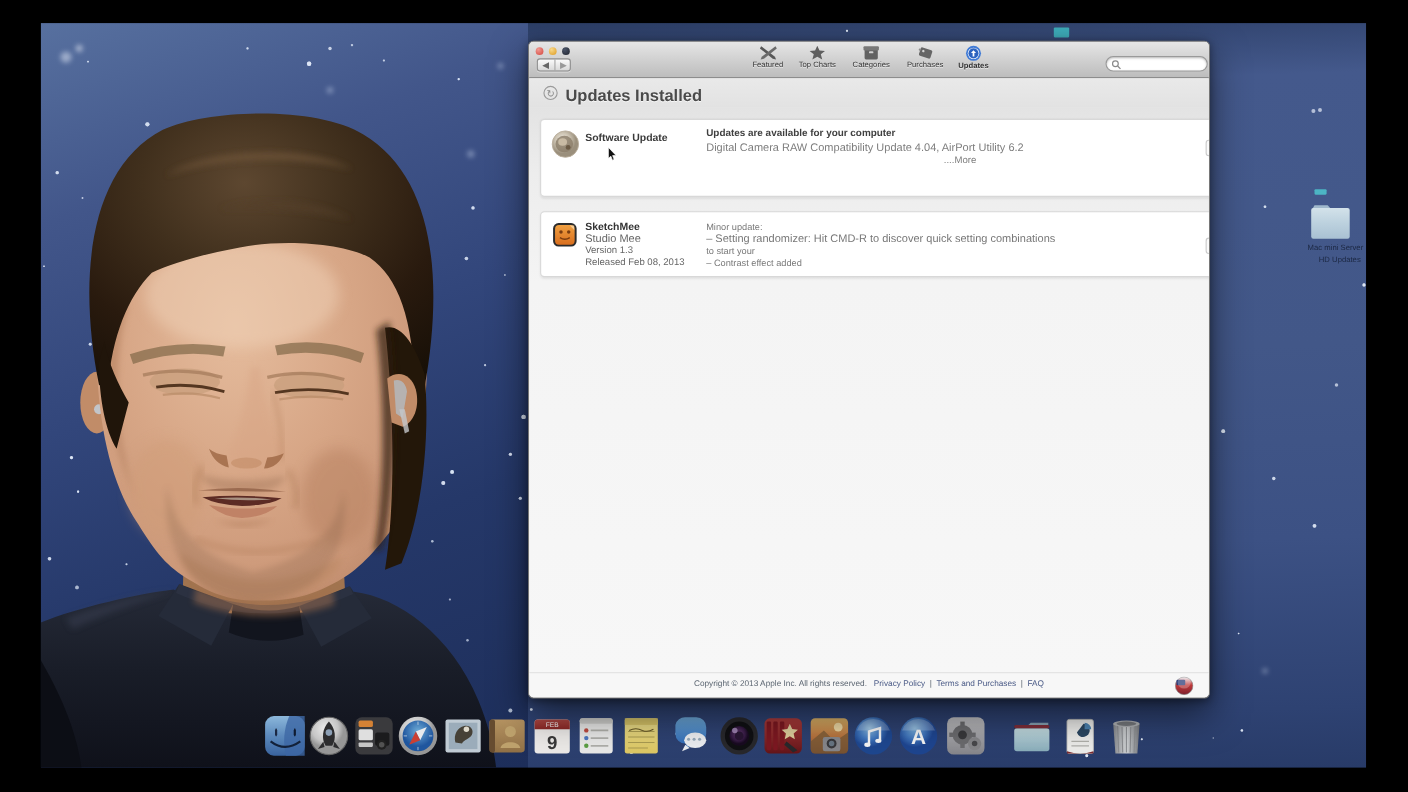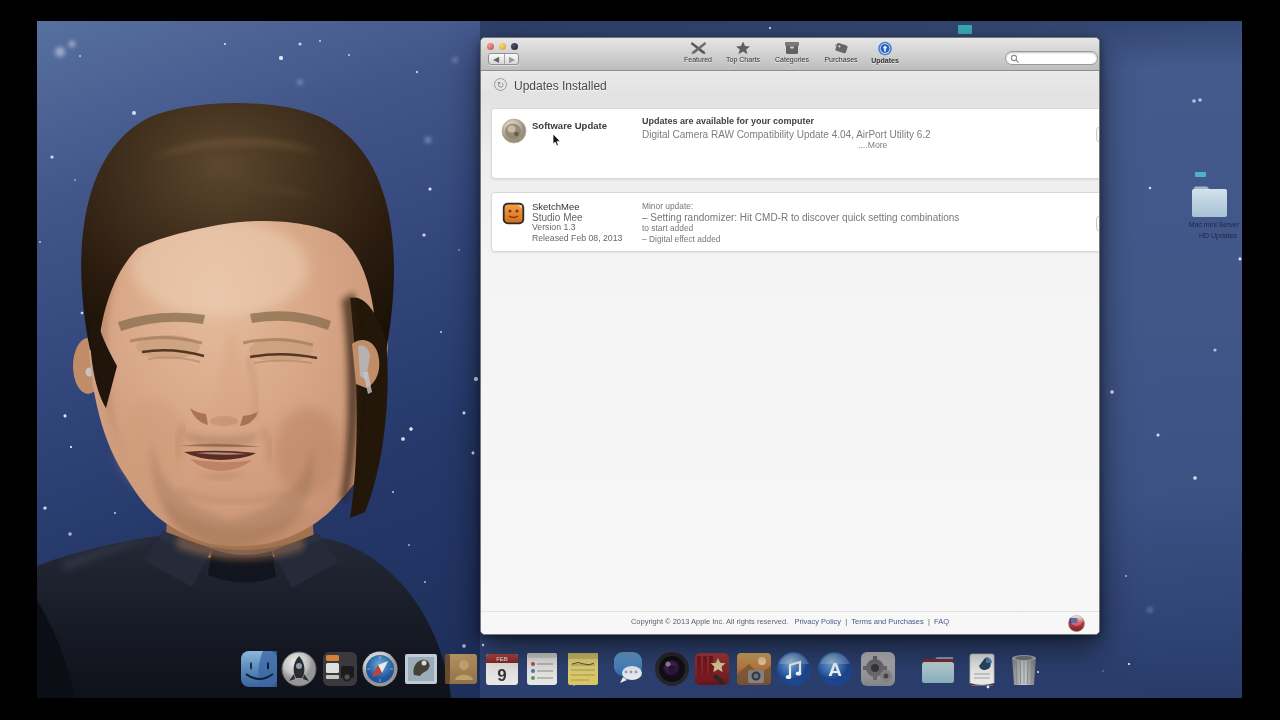--- a/index.html
+++ b/index.html
@@ -17,21 +17,21 @@
 #navseg{position:absolute;left:7px;top:15px;width:31px;height:12px;border:1px solid #909090;border-radius:3px;background:linear-gradient(#fbfbfb,#d8d8d8);box-shadow:0 1px 0 rgba(255,255,255,.5)}
 #navseg .mid{position:absolute;left:15px;top:0;width:1px;height:10px;background:#a5a5a5}
 .navarr{position:absolute;top:2px;font-size:8px;color:#666;line-height:7px}
 .tab{position:absolute;top:3px;width:54px;text-align:center;color:#3c3c3c}
 .tab .lbl{font-size:7px;margin-top:1px;color:#333;text-shadow:0 1px 0 rgba(255,255,255,.6)}
 .tab svg{display:block;margin:0 auto}
 #search{position:absolute;left:524px;top:13px;width:93px;height:14px;border-radius:8px;background:#fff;border:1px solid #9a9a9a;box-shadow:inset 0 1px 2px rgba(0,0,0,.25)}
 
 #secthdr{position:absolute;left:0;top:34px;width:100%;height:26px;background:linear-gradient(#e9e9e9,#e2e2e2)}
 #secthdr .ic{position:absolute;left:13px;top:6px;width:13px;height:13px;border:1px solid #9a9a9a;border-radius:50%;color:#8a8a8a;font-size:9px;line-height:13px;text-align:center}
-#secthdr .tx{position:absolute;left:33px;top:7px;font-size:12px;font-weight:normal;color:#4a4a4a;text-shadow:0 1px 0 rgba(255,255,255,.7)}
+#secthdr .tx{position:absolute;left:33px;top:7px;font-size:15px;font-weight:bold;color:#4a4a4a;text-shadow:0 1px 0 rgba(255,255,255,.7)}
 #content{position:absolute;left:0;top:60px;width:100%;height:515px;background:linear-gradient(#e3e3e3 0px,#ededed 60px,#f4f4f4 160px,#f7f7f7 100%)}
 .card{position:absolute;left:10px;width:664px;background:#fff;border:1px solid #d8d8d8;border-radius:4px;box-shadow:0 1px 2px rgba(0,0,0,.07)}
 #card1{top:10px;height:71px}
 #card2{top:94px;height:60px}
 .btn{position:absolute;right:6px;width:52px;height:15px;border:1px solid #c9c9c9;border-radius:3px;background:#fbfbfb;color:#bcbcbc;font-size:7px;font-weight:bold;text-align:center;line-height:14px;letter-spacing:.3px}
 #footer{position:absolute;left:0;bottom:0;width:100%;height:23px;background:#f7f7f7;border-top:1px solid #e2e2e2;font-size:7.5px;color:#5a6470;text-align:center;line-height:20px}
 
 #dock{position:absolute;left:0;top:0;filter:saturate(.88) brightness(.96)}
 #deskicon{position:absolute;left:1140px;top:150px;width:110px}
 </style></head>
@@ -512,28 +512,28 @@
                 <linearGradient id="skg" x1="0" y1="0" x2="0" y2="1">
                   <stop offset="0" stop-color="#f0a041"></stop>
                   <stop offset="1" stop-color="#d96f1e"></stop>
                 </linearGradient>
               </defs>
           <circle cx="8" cy="9" r="1.6" fill="#7a3c10"></circle>
               <circle cx="15" cy="9" r="1.6" fill="#7a3c10"></circle>
           <path d="M7 14 Q11.5 17 16 14" stroke="#7a3c10" stroke-width="1.4" fill="none"></path>
           <path d="M16 3 L20 3 L20 7 Z" fill="#fbe0b8" opacity="0.7"></path>
         </svg>
-        <div style="position:absolute;left:40px;top:8px;font-size:9.5px;font-weight:normal;color:#333">SketchMee</div>
+        <div style="position:absolute;left:40px;top:8px;font-size:9.5px;font-weight:bold;color:#333">SketchMee</div>
         <div style="position:absolute;left:40px;top:19px;font-size:10px;color:#666">Studio Mee</div>
         <div style="position:absolute;left:40px;top:29px;font-size:8.7px;color:#666">Version 1.3</div>
         <div style="position:absolute;left:40px;top:40px;font-size:8.7px;color:#666">Released Feb 08, 2013</div>
         <div style="position:absolute;left:150px;top:8px;font-size:8.4px;color:#777">Minor update:</div>
         <div style="position:absolute;left:150px;top:19px;font-size:10px;color:#777;white-space:nowrap">– Setting randomizer: Hit CMD-R to discover quick setting combinations</div>
-        <div style="position:absolute;left:150px;top:30px;font-size:8.4px;color:#777">to start added</div>
-        <div style="position:absolute;left:150px;top:41px;font-size:8.4px;color:#777">– Digital effect added</div>
+        <div style="position:absolute;left:150px;top:30px;font-size:8.4px;color:#777">to start your</div>
+        <div style="position:absolute;left:150px;top:41px;font-size:8.4px;color:#777">– Contrast effect added</div>
         <div class="btn" style="top:23px">INSTALLED</div>
       </div>
     </div>
     <div id="footer">Copyright © 2013 Apple Inc. All rights reserved. &nbsp; <span style="color:#4a5a86">Privacy Policy</span> &nbsp;|&nbsp; <span style="color:#4a5a86">Terms and Purchases</span> &nbsp;|&nbsp; <span style="color:#4a5a86">FAQ</span>
       <svg width="17" height="17" style="position:absolute;right:14px;top:3px" viewBox="0 0 17 17">
         <defs>
               <linearGradient id="flg" x1="0" y1="0" x2="0" y2="1">
                 <stop offset="0" stop-color="#e8e8ee"></stop>
                 <stop offset="0.45" stop-color="#c03a3a"></stop>
                 <stop offset="1" stop-color="#7d1f2e"></stop>

